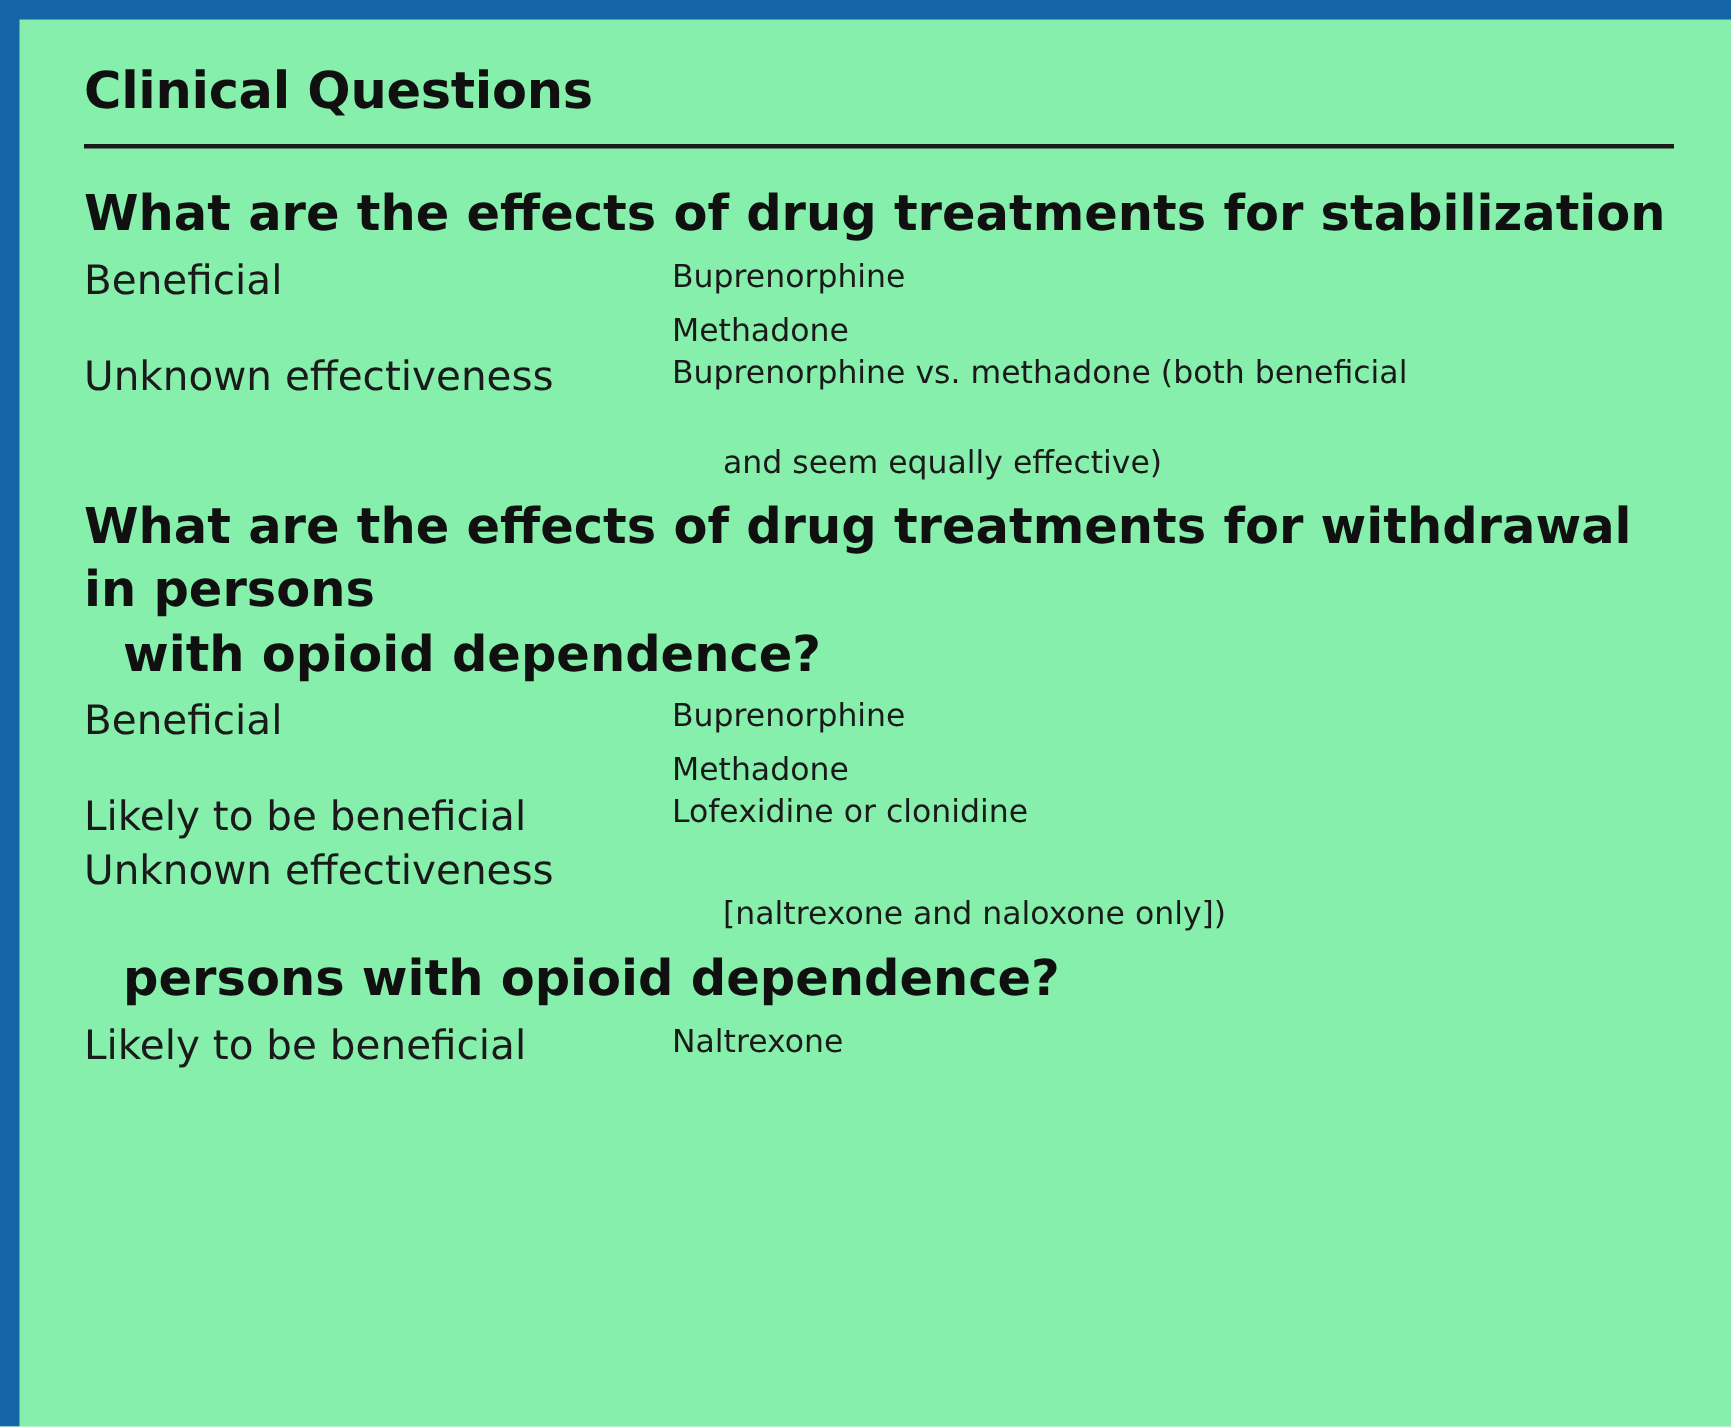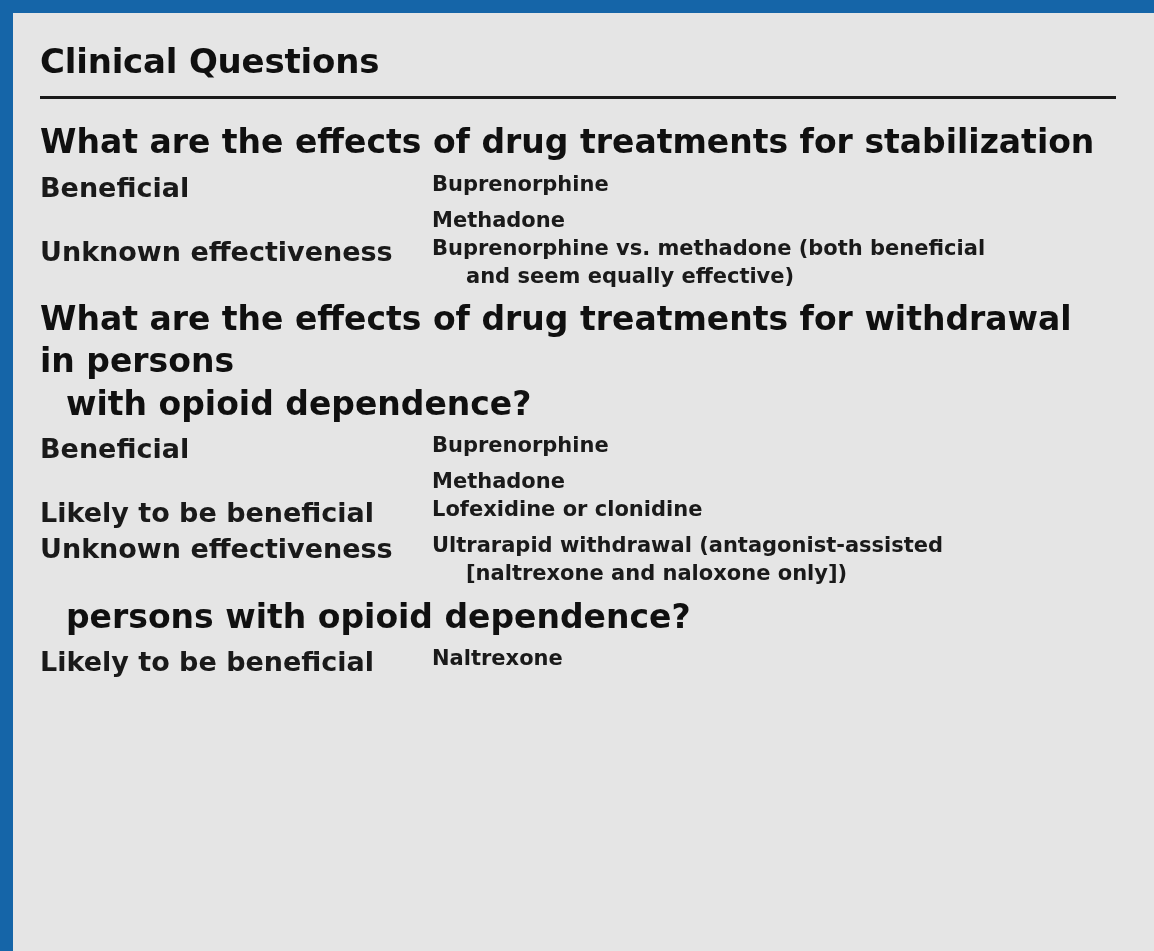--- a/index.html
+++ b/index.html
@@ -11,25 +11,26 @@
     height: 951px;
     background: #ffffff;
     font-family: "DejaVu Sans", "Liberation Sans", sans-serif;
     overflow: hidden;
   }
   .panel {
     position: relative;
     width: 1154px;
     height: 951px;
     box-sizing: border-box;
-    background: #e5e5e5;
+    background: #86efac;
     border-left: 13px solid #1565a8;
     border-top: 13px solid #1565a8;
     border-right: 0;
     border-bottom: 0;
+    padding-left: 16px;
   }
   .inner {
     box-sizing: border-box;
     padding: 30px 38px 0 27px;
   }
   .title {
     font-size: 34px;
     font-weight: bold;
     color: #101010;
     letter-spacing: -0.2px;
@@ -54,37 +55,37 @@
     display: block;
     padding-left: 26px;
   }
   .rows {
     margin: 0 0 8px 0;
   }
   .row {
     display: flex;
     align-items: flex-start;
     line-height: 1.34;
-    font-weight: bold;
   }
   .cat {
     width: 392px;
     flex: 0 0 392px;
     font-size: 27px;
     color: #1a1a1a;
     padding: 0;
   }
   .val {
     flex: 1;
     font-size: 21px;
     color: #1a1a1a;
   }
   .val .cont {
     display: block;
     padding-left: 34px;
+    margin-top: 32px;
   }
 </style>
 </head>
 <body>
 
 <div class="panel">
   <div class="inner">
 
     <h1 class="title">Clinical Questions</h1>
     <div class="rule"></div>
@@ -136,21 +137,20 @@
         </div>
         <div class="row">
           <div class="cat">Likely to be beneficial</div>
           <div class="val">
             <span>Lofexidine or clonidine</span>
           </div>
         </div>
         <div class="row">
           <div class="cat">Unknown effectiveness</div>
           <div class="val">
-            <span>Ultrarapid withdrawal (antagonist-assisted</span>
             <span class="cont">[naltrexone and naloxone only])</span>
           </div>
         </div>
       </div>
     </div>
 
     <div class="section">
       <div class="question">
         <span class="cont">persons with opioid dependence?</span>
       </div>

